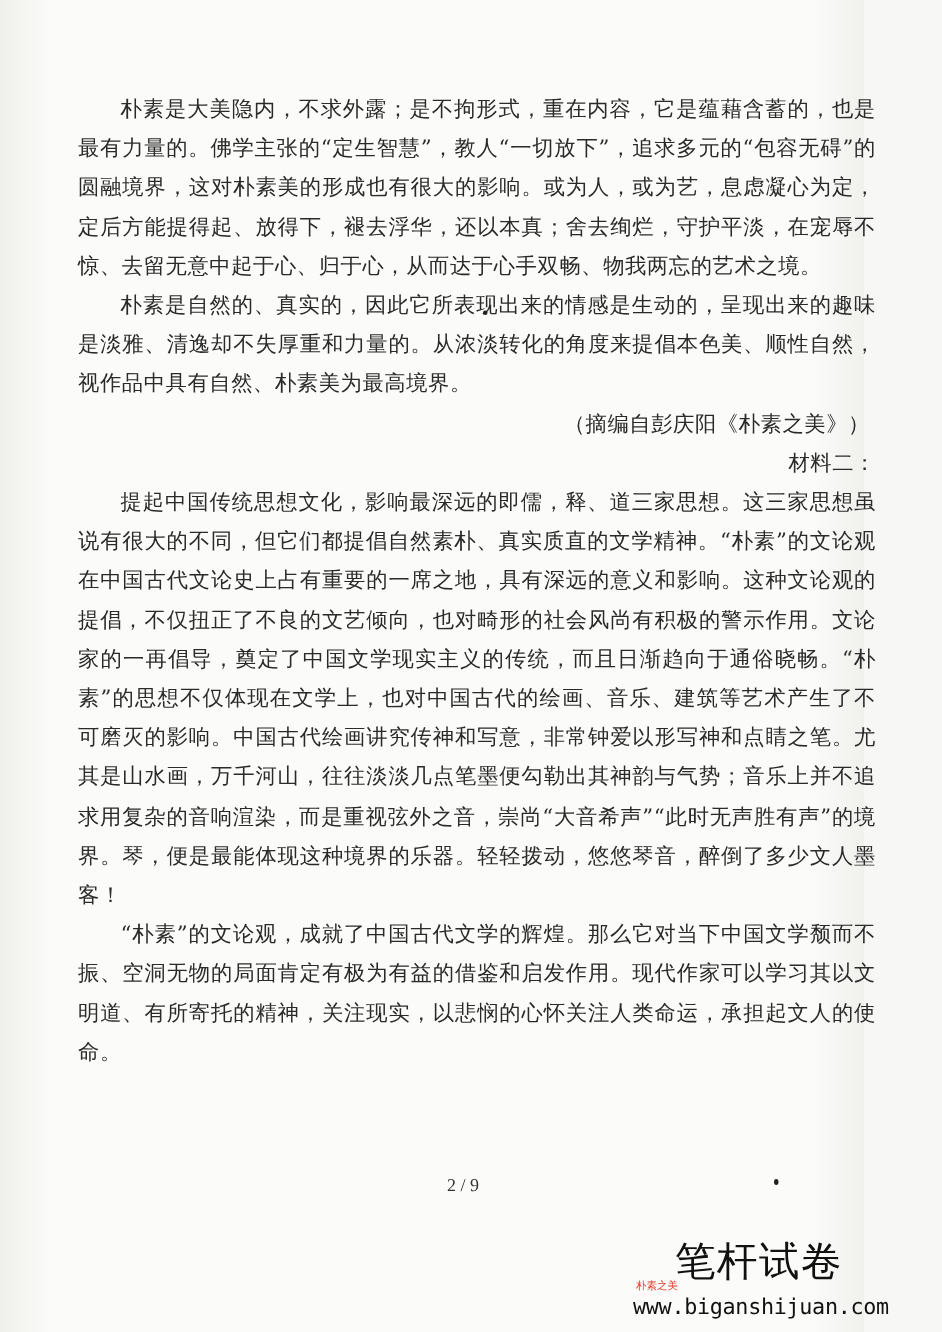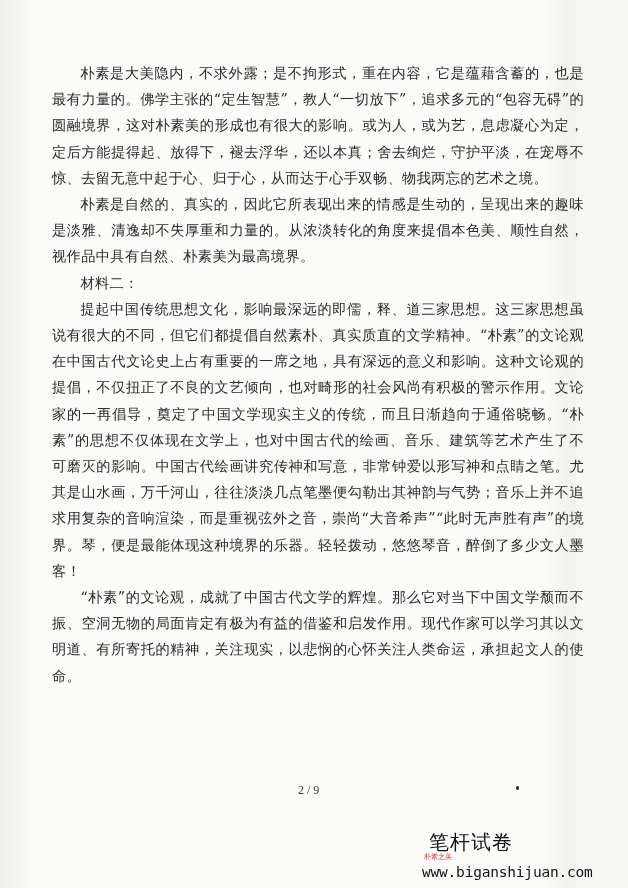--- a/index.html
+++ b/index.html
@@ -14,53 +14,54 @@
     .page {
       position: absolute; left: 0; top: 0; width: 576px; height: 888px;
       background: linear-gradient(90deg, #efefec 0%, #fbfbf9 6%, #fbfbf9 94%, #f0f0ed 100%);
     }
     .content {
       position: absolute; left: 52px; top: 60px; width: 532px;
       font-size: 14.2px; line-height: 26.2px; letter-spacing: 0.4px;
     }
     .para { margin: 0; text-indent: 2em; text-align: justify; }
     .source { text-align: right; margin: 0; padding-right: 4px; }
-    .heading { margin: 0; text-indent: 2em; }
+    .heading { margin: 0; text-indent: 2em; text-align: right; }
     .page-num {
       position: absolute; left: 298px; top: 783px;
       font-size: 12px; color: #333;
       font-family: "Liberation Serif", serif;
     }
     .watermark {
       position: absolute; left: 400px; top: 822px; width: 228px; height: 66px;
     }
     .wm-title {
-      position: absolute; left: 29px; top: 2px;
+      position: absolute; left: 50px; top: 2px;
       font-family: "DejaVu Sans", sans-serif;
-      font-size: 20px; line-height: 36px; color: #111; letter-spacing: 1px;
+      font-size: 27px; line-height: 36px; color: #111; letter-spacing: 1px;
     }
     .wm-free {
       position: absolute; left: 24px; top: 30px;
       font-family: "DejaVu Sans", sans-serif;
       font-size: 7px; color: #e23a2a;
     }
     .wm-url {
       position: absolute; left: 22px; top: 42px;
       font-family: "DejaVu Sans Mono", monospace;
       font-size: 14.5px; color: #111; letter-spacing: -0.2px; text-align: center;
     }
     .speck { position: absolute; background: #222; border-radius: 50%; }
   </style>
 </head>
 <body>
 
 <div class="page">
   <div class="content">
     <p class="para">朴素是大美隐内，不求外露；是不拘形式，重在内容，它是蕴藉含蓄的，也是最有力量的。佛学主张的“定生智慧”，教人“一切放下”，追求多元的“包容无碍”的圆融境界，这对朴素美的形成也有很大的影响。或为人，或为艺，息虑凝心为定，定后方能提得起、放得下，褪去浮华，还以本真；舍去绚烂，守护平淡，在宠辱不惊、去留无意中起于心、归于心，从而达于心手双畅、物我两忘的艺术之境。</p>
     <p class="para">朴素是自然的、真实的，因此它所表现出来的情感是生动的，呈现出来的趣味是淡雅、清逸却不失厚重和力量的。从浓淡转化的角度来提倡本色美、顺性自然，视作品中具有自然、朴素美为最高境界。</p>
+    <p class="source">（摘编自彭庆阳《朴素之美》）</p>
     <p class="heading">材料二：</p>
     <p class="para">提起中国传统思想文化，影响最深远的即儒，释、道三家思想。这三家思想虽说有很大的不同，但它们都提倡自然素朴、真实质直的文学精神。“朴素”的文论观在中国古代文论史上占有重要的一席之地，具有深远的意义和影响。这种文论观的提倡，不仅扭正了不良的文艺倾向，也对畸形的社会风尚有积极的警示作用。文论家的一再倡导，奠定了中国文学现实主义的传统，而且日渐趋向于通俗晓畅。“朴素”的思想不仅体现在文学上，也对中国古代的绘画、音乐、建筑等艺术产生了不可磨灭的影响。中国古代绘画讲究传神和写意，非常钟爱以形写神和点睛之笔。尤其是山水画，万千河山，往往淡淡几点笔墨便勾勒出其神韵与气势；音乐上并不追求用复杂的音响渲染，而是重视弦外之音，崇尚“大音希声”“此时无声胜有声”的境界。琴，便是最能体现这种境界的乐器。轻轻拨动，悠悠琴音，醉倒了多少文人墨客！</p>
     <p class="para">“朴素”的文论观，成就了中国古代文学的辉煌。那么它对当下中国文学颓而不振、空洞无物的局面肯定有极为有益的借鉴和启发作用。现代作家可以学习其以文明道、有所寄托的精神，关注现实，以悲悯的心怀关注人类命运，承担起文人的使命。</p>
 
   </div>
 
   <div class="page-num">2 / 9</div>
 
   <div class="speck" style="left:322px;top:207px;width:3px;height:3px;"></div>
   <div class="speck" style="left:516px;top:786px;width:3px;height:4px;"></div>

